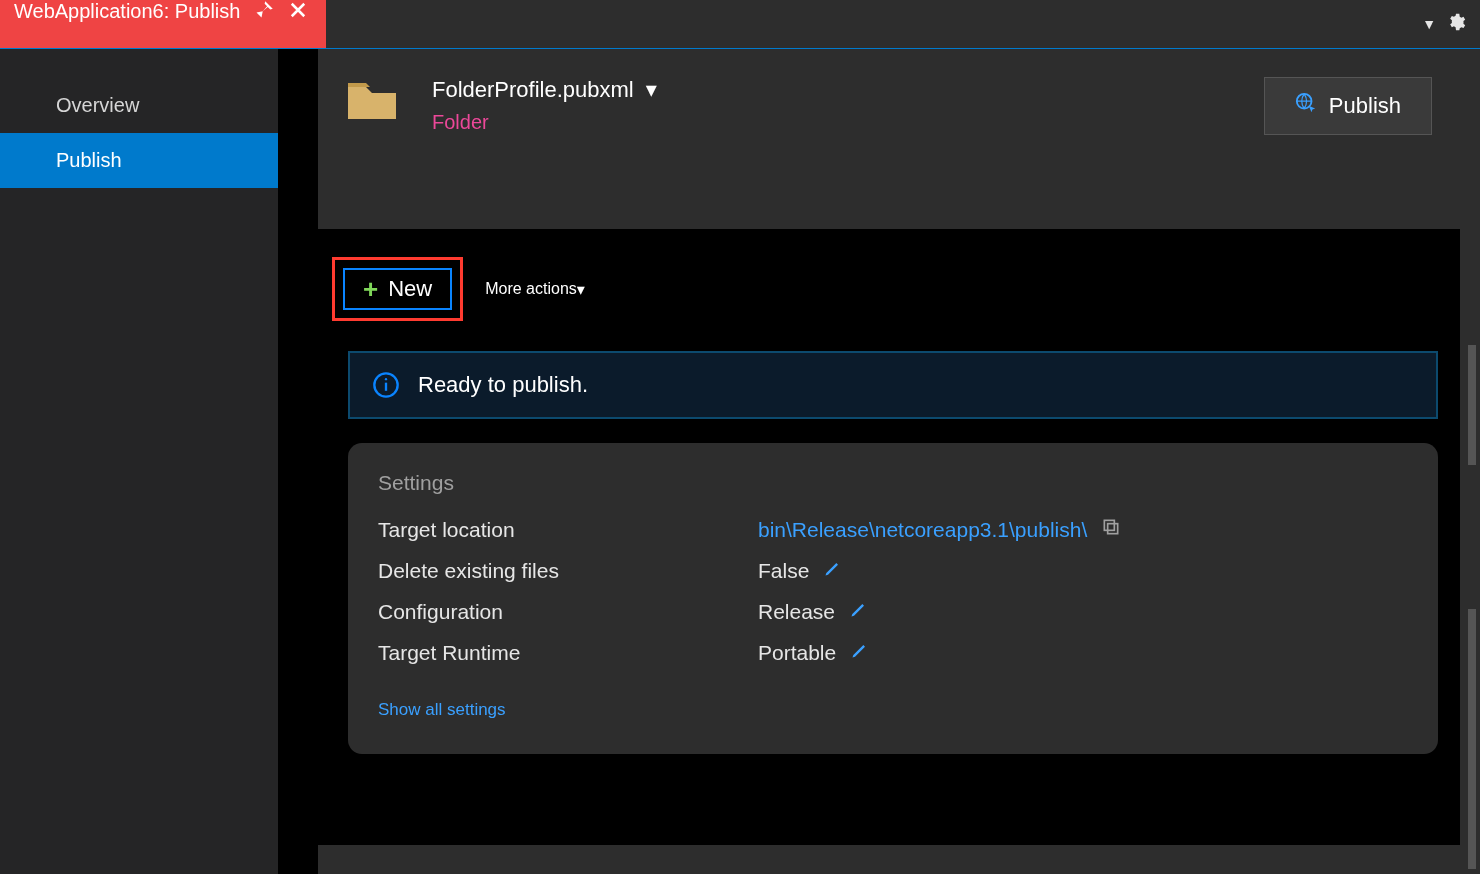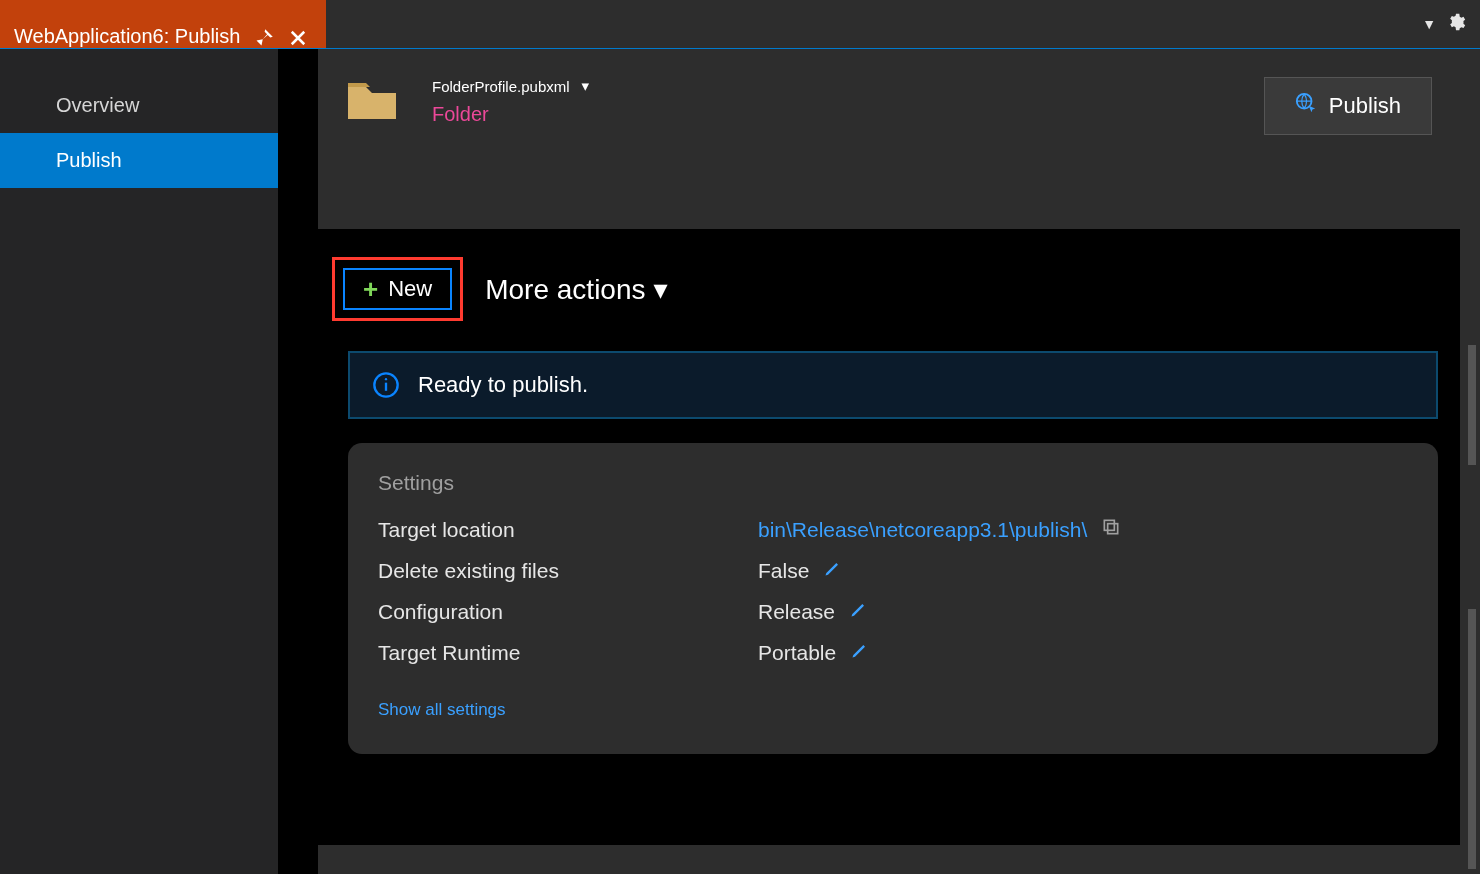--- a/index.html
+++ b/index.html
@@ -1,48 +1,48 @@
 <!DOCTYPE html>
 <html><head>
 <meta charset="utf-8">
 <style>
   html,body{margin:0;padding:0;background:#1e1e1e;color:#e6e6e6;font-family:"Segoe UI",Arial,sans-serif;font-size:16px;width:1480px;height:874px;overflow:hidden}
   
   .tabbar{display:flex;align-items:stretch;height:48px;background:#2d2d2d;border-bottom:1px solid #007acc}
-  .tab{display:flex;align-items:flex-end;background:#c2410c;color:#fff;padding:0 18px 0 14px;font-size:20px;gap:14px}
+  .tab{display:flex;align-items:flex-start;background:#ef4444;color:#fff;padding:0 18px 0 14px;font-size:20px;gap:14px}
   .tab .title{white-space:nowrap}
   .pin,.close{width:20px;height:20px;display:flex;align-items:center;justify-content:center;cursor:pointer;color:#fff}
   .tabbar-spacer{flex:1}
   .tabbar-right{display:flex;align-items:center;gap:10px;padding:0 14px;color:#e6e6e6}
   .chev{font-size:14px;color:#e6e6e6}
   .gear svg{width:20px;height:20px;fill:#e6e6e6}
   
   .body{display:flex;height:calc(874px - 48px)}
   .sidebar{width:278px;background:#252526;padding-top:29px;flex:none}
   .side-item{padding:16px 26px 16px 56px;font-size:20px;color:#d6d6d6;cursor:pointer}
   .side-item.active{background:#007acc;color:#fff}
   .gutter{width:40px;background:#000;flex:none}
   .main{flex:1;background:#2d2d2d;position:relative;padding-right:20px}
   
   .workarea{position:absolute;left:0;right:20px;top:0;bottom:30px;background:#000}
   
   .hdr{display:flex;align-items:flex-start;padding:28px 28px 0 28px;background:#2d2d2d}
   .folder-icon svg{width:52px;height:44px}
   .profile-block{margin-left:34px}
-  .profile-row{display:flex;align-items:flex-end;gap:12px;font-size:15px;color:#fff}
+  .profile-row{display:flex;align-items:flex-end;gap:12px;font-size:22px;color:#fff}
   .profile-sub{margin-top:8px;font-size:20px;color:#ec4899}
   .hdr-spacer{flex:1}
   .publish-btn{display:flex;align-items:center;gap:12px;border:1px solid #555;background:#3a3a3a;color:#fff;font-size:22px;padding:14px 30px;cursor:pointer}
   .publish-btn svg{width:22px;height:22px}
   
   .actions-row{display:flex;align-items:center;gap:22px;margin:28px 0 0 0;padding:0 0 0 14px}
   .new-wrap{border:3px solid #ff3b30;padding:8px;background:#000}
   .new-btn{display:flex;align-items:center;gap:10px;border:2px solid #0a84ff;background:#000;color:#fff;font-size:22px;padding:6px 18px;cursor:pointer}
   .plus{color:#7fd65a;font-size:26px;font-weight:bold;line-height:1}
-  .more-actions{display:flex;align-items:flex-end;gap:8px;color:#fff;font-size:28px;cursor:pointer}
+  .more-actions{display:flex;align-items:flex-start;color:#fff;font-size:16px;cursor:pointer}
   
   .banner{margin:30px 22px 0 30px;border:2px solid #0c4a6e;background:#0b1b2b;display:flex;align-items:center;gap:18px;padding:18px 22px;font-size:22px;color:#fff}
   .info-icon{width:28px;height:28px;flex:none}
   .info-icon svg{width:28px;height:28px;stroke:#0a84ff;fill:none;stroke-width:2}
   
   .settings{margin:24px 22px 0 30px;background:#2d2d2d;border-radius:14px;padding:28px 30px 34px 30px}
   .settings-title{color:#a0a0a0;font-size:21px;margin-bottom:22px}
   .kv{display:flex;align-items:center;font-size:21px;margin-bottom:16px}
   .kv .k{width:380px;color:#e6e6e6}
   .kv .v{color:#e6e6e6}

